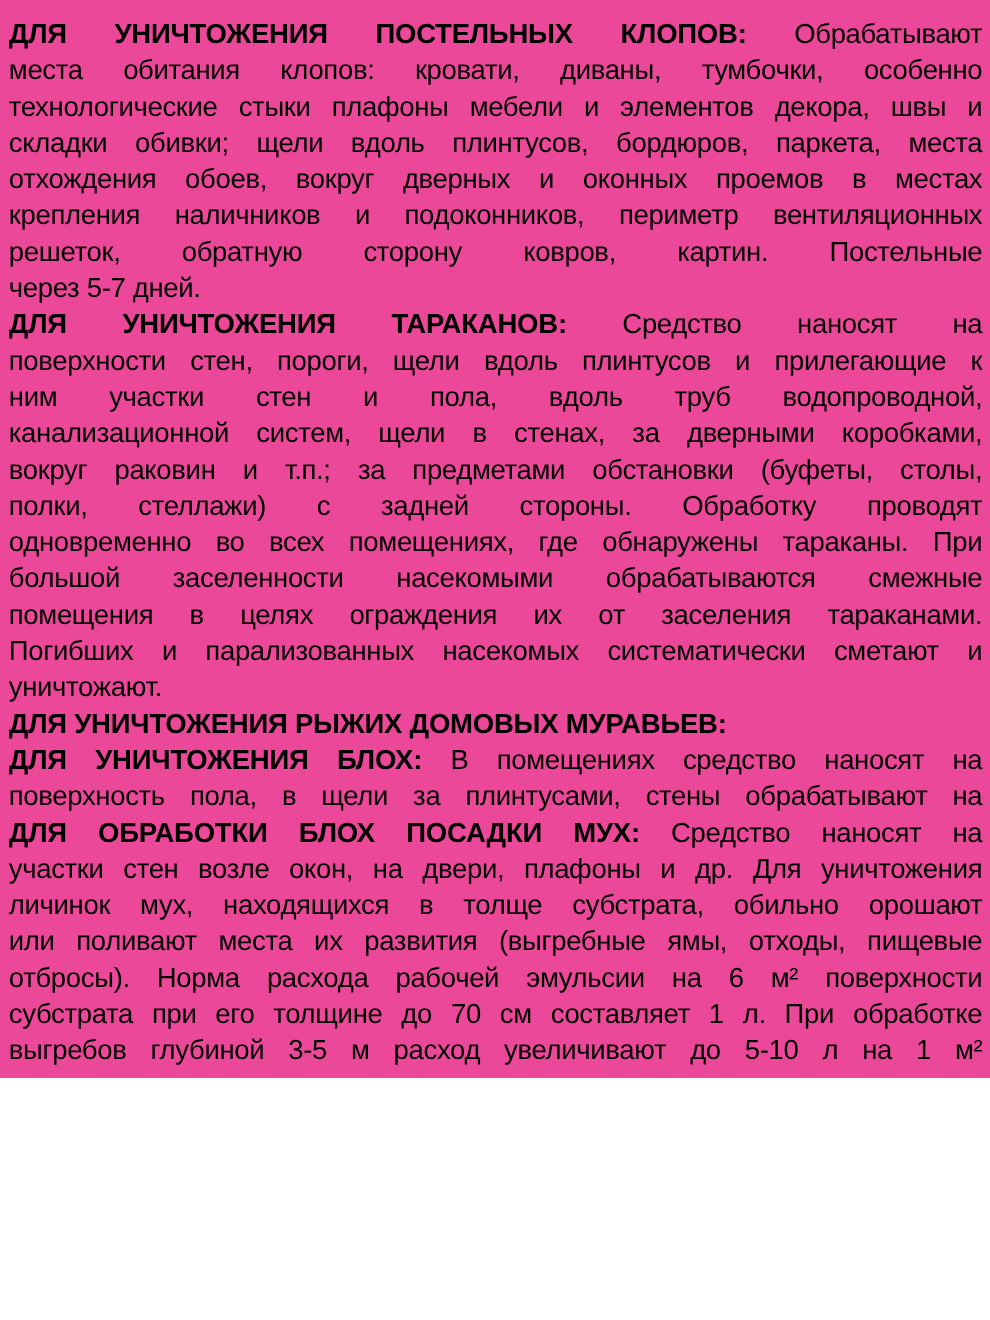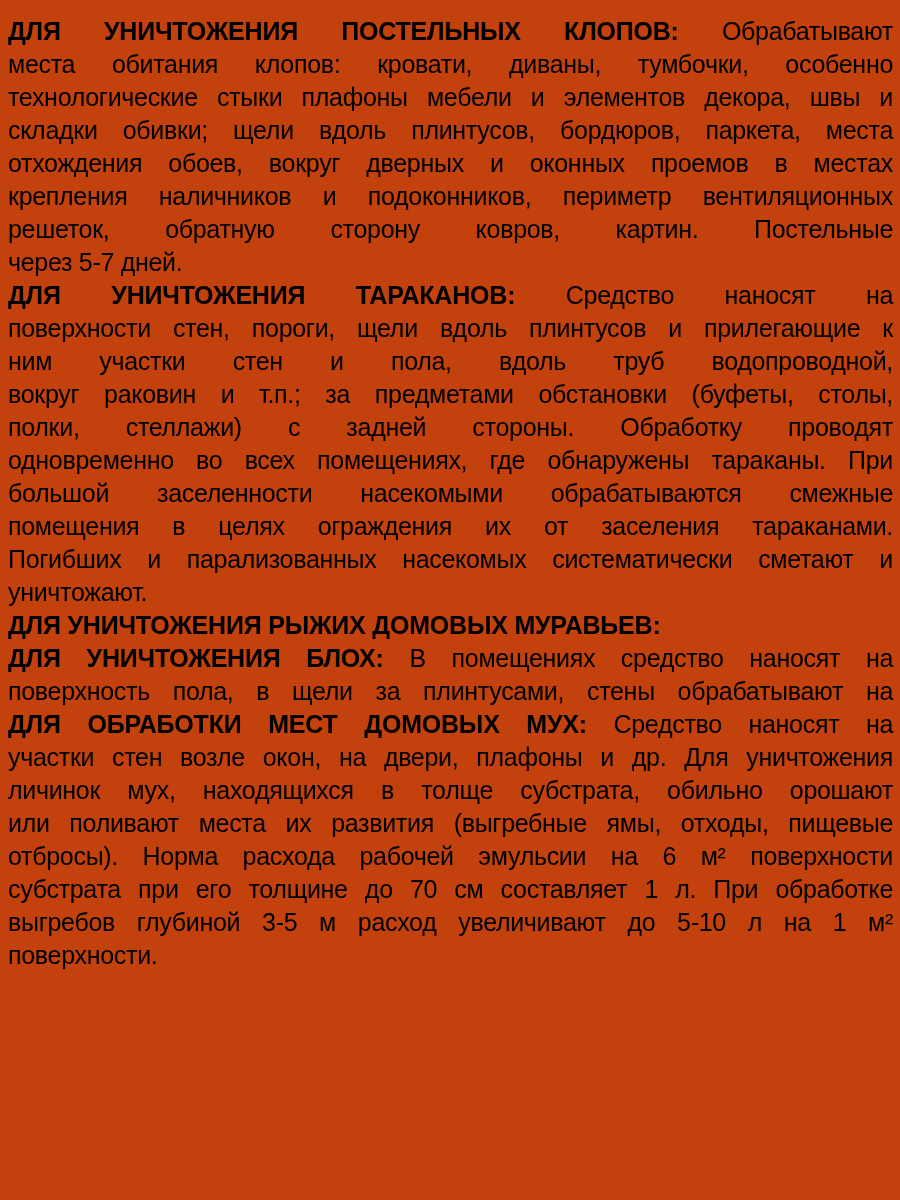--- a/index.html
+++ b/index.html
@@ -3,22 +3,22 @@
 <meta charset="utf-8">
 <style>
   html, body {
     margin: 0;
     padding: 0;
     background: #ffffff;
   }
   .page {
     position: relative;
     width: 900px;
-    height: 1200px;
-    background: #c2410c;
+    height: 980px;
+    background: #ec4899;
     box-sizing: border-box;
     padding: 15px 7px 0 8px;
     overflow: hidden;
     font-family: "Liberation Sans", "DejaVu Sans", sans-serif;
     font-size: 25px;
     line-height: 33px;
     letter-spacing: -0.3px;
     color: #000000;
   }
   .section { margin: 0; padding: 0; }
@@ -49,37 +49,38 @@
         <div class="line"><span>складки обивки; щели вдоль плинтусов, бордюров, паркета, места</span></div>
         <div class="line"><span>отхождения обоев, вокруг дверных и оконных проемов в местах</span></div>
         <div class="line"><span>крепления наличников и подоконников, периметр вентиляционных</span></div>
         <div class="line"><span>решеток, обратную сторону ковров, картин. Постельные</span></div>
         <div class="line last"><span>через 5-7 дней.</span></div>
       </div>
       <div class="section">
         <div class="line"><b>ДЛЯ УНИЧТОЖЕНИЯ ТАРАКАНОВ:</b> <span>Средство наносят на</span></div>
         <div class="line"><span>поверхности стен, пороги, щели вдоль плинтусов и прилегающие к</span></div>
         <div class="line"><span>ним участки стен и пола, вдоль труб водопроводной,</span></div>
+        <div class="line"><span>канализационной систем, щели в стенах, за дверными коробками,</span></div>
         <div class="line"><span>вокруг раковин и т.п.; за предметами обстановки (буфеты, столы,</span></div>
         <div class="line"><span>полки, стеллажи) с задней стороны. Обработку проводят</span></div>
         <div class="line"><span>одновременно во всех помещениях, где обнаружены тараканы. При</span></div>
         <div class="line"><span>большой заселенности насекомыми обрабатываются смежные</span></div>
         <div class="line"><span>помещения в целях ограждения их от заселения тараканами.</span></div>
         <div class="line"><span>Погибших и парализованных насекомых систематически сметают и</span></div>
         <div class="line last"><span>уничтожают.</span></div>
       </div>
       <div class="section">
         <div class="line last"><b>ДЛЯ УНИЧТОЖЕНИЯ РЫЖИХ ДОМОВЫХ МУРАВЬЕВ:</b></div>
       </div>
       <div class="section">
         <div class="line"><b>ДЛЯ УНИЧТОЖЕНИЯ БЛОХ:</b> <span>В помещениях средство наносят на</span></div>
         <div class="line"><span>поверхность пола, в щели за плинтусами, стены обрабатывают на</span></div>
       </div>
       <div class="section">
-        <div class="line"><b>ДЛЯ ОБРАБОТКИ МЕСТ ДОМОВЫХ МУХ:</b> <span>Средство наносят на</span></div>
+        <div class="line"><b>ДЛЯ ОБРАБОТКИ БЛОХ ПОСАДКИ МУХ:</b> <span>Средство наносят на</span></div>
         <div class="line"><span>участки стен возле окон, на двери, плафоны и др. Для уничтожения</span></div>
         <div class="line"><span>личинок мух, находящихся в толще субстрата, обильно орошают</span></div>
         <div class="line"><span>или поливают места их развития (выгребные ямы, отходы, пищевые</span></div>
         <div class="line"><span>отбросы). Норма расхода рабочей эмульсии на 6 м² поверхности</span></div>
         <div class="line"><span>субстрата при его толщине до 70 см составляет 1 л. При обработке</span></div>
         <div class="line"><span>выгребов глубиной 3-5 м расход увеличивают до 5-10 л на 1 м²</span></div>
         <div class="line last"><span>поверхности.</span></div>
       </div>
     </div>
 </div>

